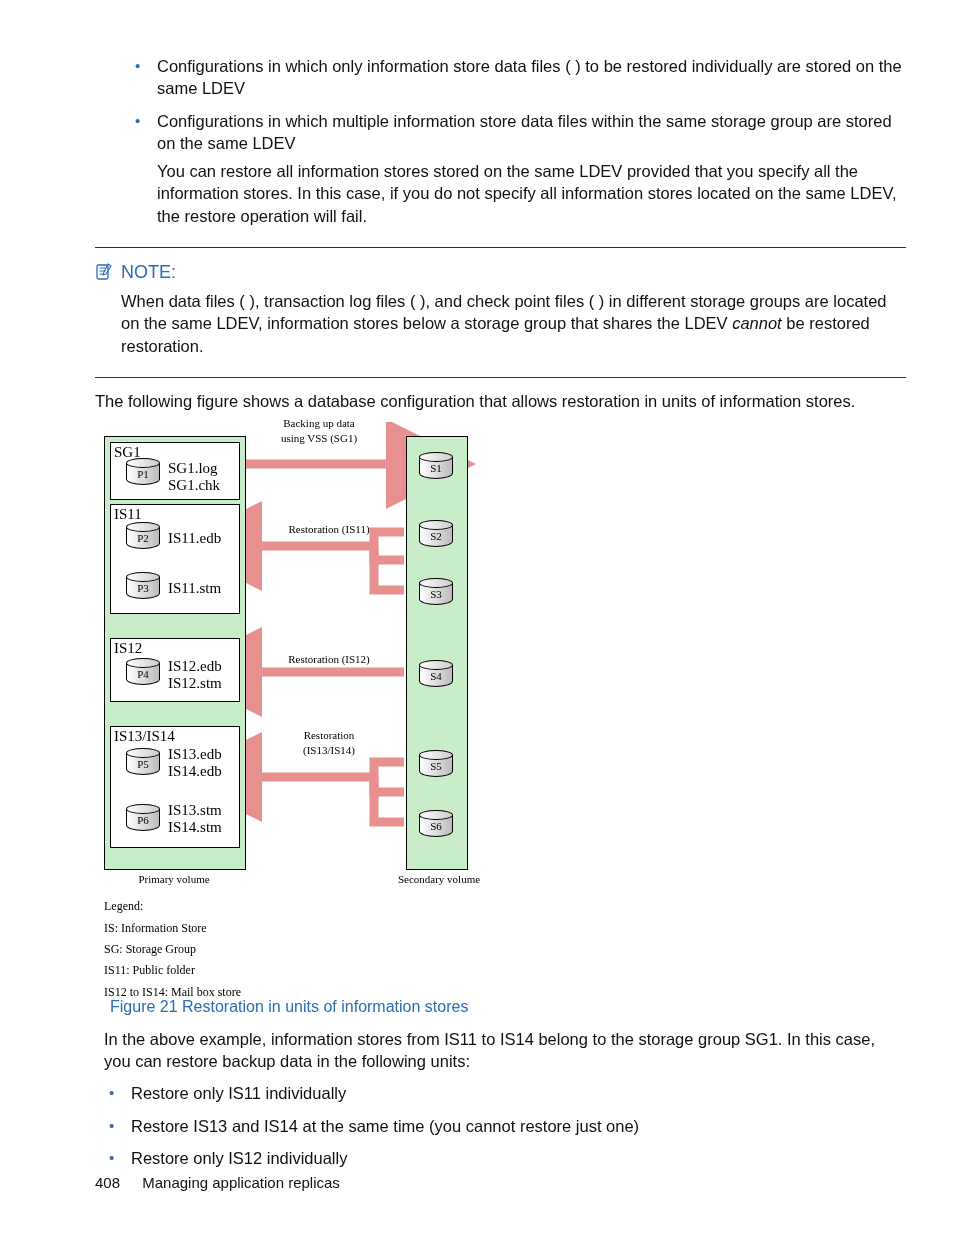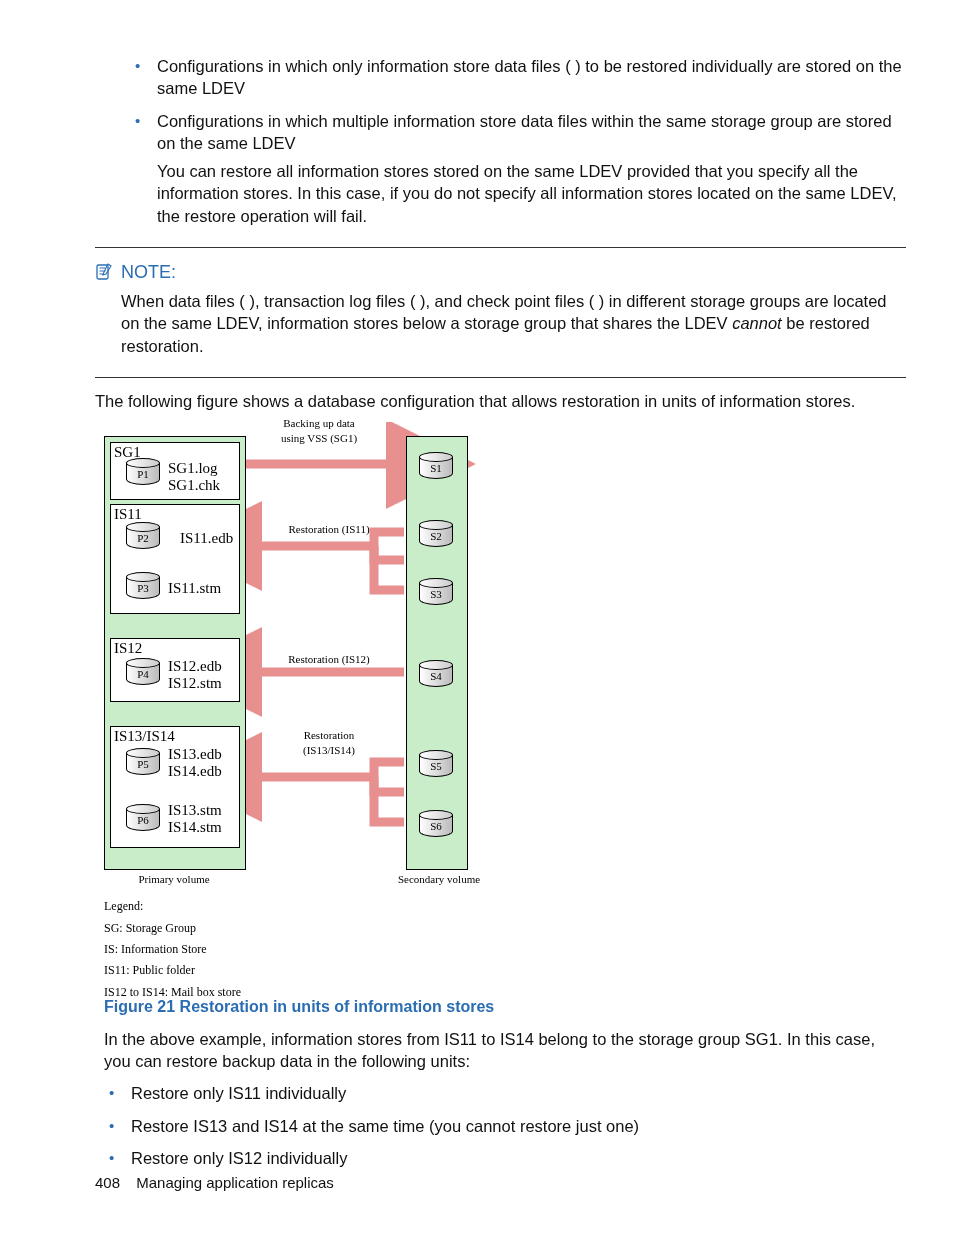--- a/index.html
+++ b/index.html
@@ -19,23 +19,23 @@
     content:"•";position:absolute;left:0;top:0;color:#2a6db3;font-size:15px;line-height:1.4;
   }
   .sub{margin:6px 0 0 0;}
   hr.sep{border:none;border-top:1px solid #333;margin:20px 0 12px 0;}
   .note-block{margin:11px 0 0 0;}
   .note-head{color:#2a6db3;font-size:18px;display:flex;align-items:center;gap:8px;margin-bottom:6px;}
   .note-icon{width:18px;height:18px;display:inline-flex;align-items:center;justify-content:center;}
   .note-body{padding-left:26px;}
   .em{font-style:italic;}
   .para{margin:10px 0;}
-  .fig-cap{color:#2a6db3;font-weight:700;font-size:16px;margin:14px 0 10px 9px;}
+  .fig-cap{color:#2a6db3;font-weight:400;font-size:16px;margin:14px 0 10px 15px;}
   .footer{position:absolute;left:95px;bottom:42px;font-size:15px;color:#111;}
-  .pgno{margin-right:12px;}
+  .pgno{margin-right:18px;}
   
   .diagram{position:relative;width:430px;height:560px;margin:10px 0 4px 9px;font-family:Liberation Serif, serif;font-size:12px;color:#000;}
   .dgm-abs{position:absolute;}
   .grn{background:#c9edc9;border:1px solid #000;}
   .sub-box{position:absolute;background:#fff;border:1px solid #000;}
   .vol-label{position:absolute;font-size:11px;text-align:center;}
   .cyl{position:absolute;width:34px;height:28px;}
   .cyl .top{position:absolute;left:0;top:0;width:34px;height:10px;border:1px solid #000;border-radius:50%;background:linear-gradient(90deg,#fff 0%,#ccc 100%);box-sizing:border-box;}
   .cyl .body{position:absolute;left:0;top:5px;width:34px;height:22px;border:1px solid #000;border-top:none;border-radius:0 0 17px 17px/0 0 6px 6px;background:linear-gradient(90deg,#fff 0%,#bbb 100%);box-sizing:border-box;}
   .cyl .lbl{position:absolute;left:0;top:9px;width:34px;text-align:center;font-size:11px;}
@@ -119,21 +119,21 @@
     <div class="flabel" style="left:64px;top:38px;white-space:pre-line">SG1.log
 SG1.chk</div>
 
     <div class="sub-box" style="left:6px;top:82px;width:128px;height:108px"></div>
     <div class="flabel" style="left:10px;top:84px">IS11</div>
     <div class="cyl" style="left:22px;top:100px">
         <div class="body"></div>
         <div class="top"></div>
         <div class="lbl">P2</div>
       </div>
-    <div class="flabel" style="left:76px;top:108px">IS11.edb</div>
+    <div class="flabel" style="left:64px;top:108px">IS11.edb</div>
     <div class="cyl" style="left:22px;top:150px">
         <div class="body"></div>
         <div class="top"></div>
         <div class="lbl">P3</div>
       </div>
     <div class="flabel" style="left:64px;top:158px">IS11.stm</div>
 
     <div class="sub-box" style="left:6px;top:216px;width:128px;height:62px"></div>
     <div class="flabel" style="left:10px;top:218px">IS12</div>
     <div class="cyl" style="left:22px;top:236px">
@@ -196,22 +196,22 @@
     <div class="arrow-label" style="left:170px;top:100px;width:110px">Restoration (IS11)</div>
     <div class="arrow-label" style="left:170px;top:230px;width:110px">Restoration (IS12)</div>
     <div class="arrow-label" style="left:180px;top:306px;width:90px;white-space:pre-line">Restoration
 (IS13/IS14)</div>
 
     <div class="vol-label" style="left:0;top:450px;width:140px">Primary volume</div>
     <div class="vol-label" style="left:280px;top:450px;width:110px">Secondary volume</div>
 
     <div class="dgm-abs" style="left:0;top:472px;width:320px">
       <div class="legend">Legend:</div>
+      <div class="legend ind1">IS: Information Store</div>
       <div class="legend ind1">SG: Storage Group</div>
-      <div class="legend ind1">IS: Information Store</div>
       <div class="legend ind2">IS11: Public folder</div>
       <div class="legend ind2">IS12 to IS14: Mail box store</div>
     </div>
   </div>
 
   <div class="fig-cap">Figure 21 Restoration in units of information stores</div>
 
   <div class="para" style="margin-left:9px">In the above example, information stores from IS11 to IS14 belong to the storage group SG1. In this case, you can restore backup data in the following units:</div>
 
   <ul class="bullets" style="margin-left:14px">

